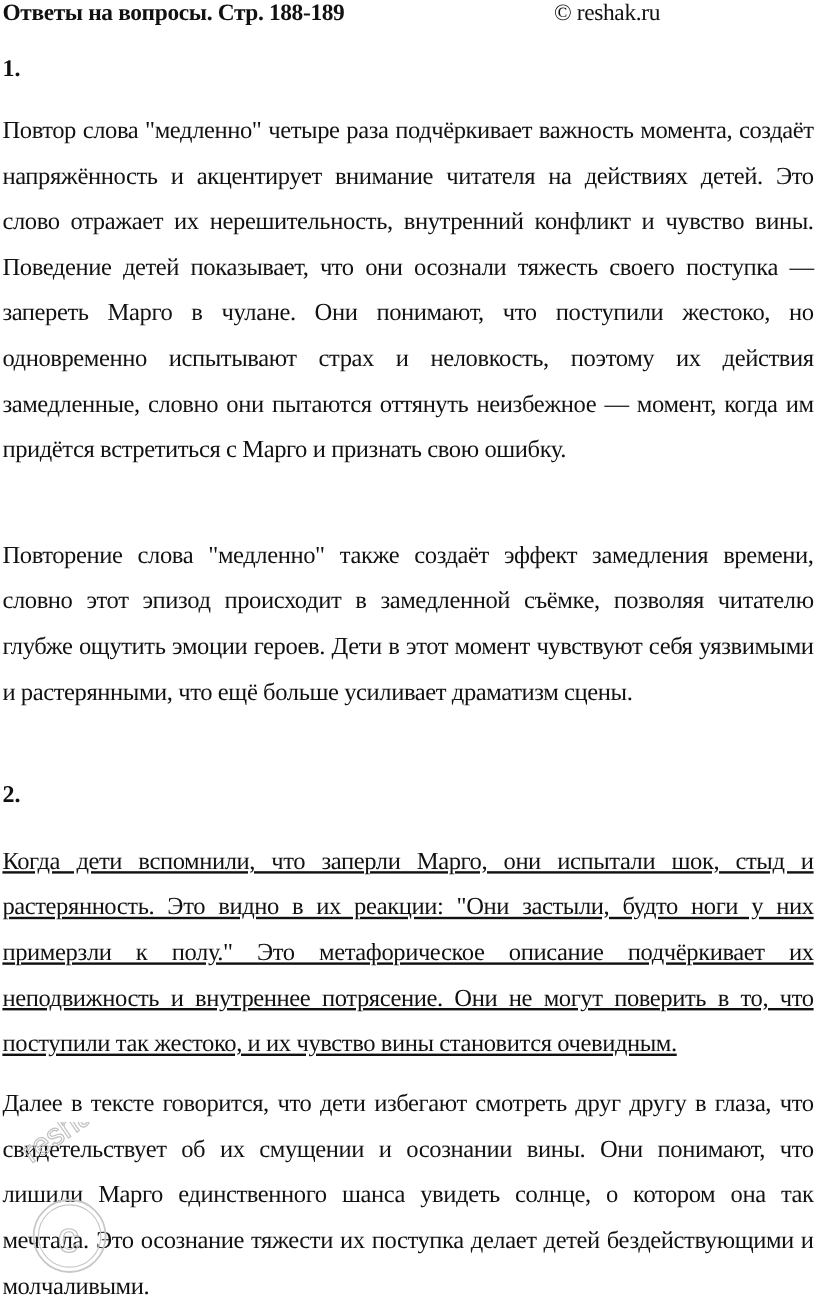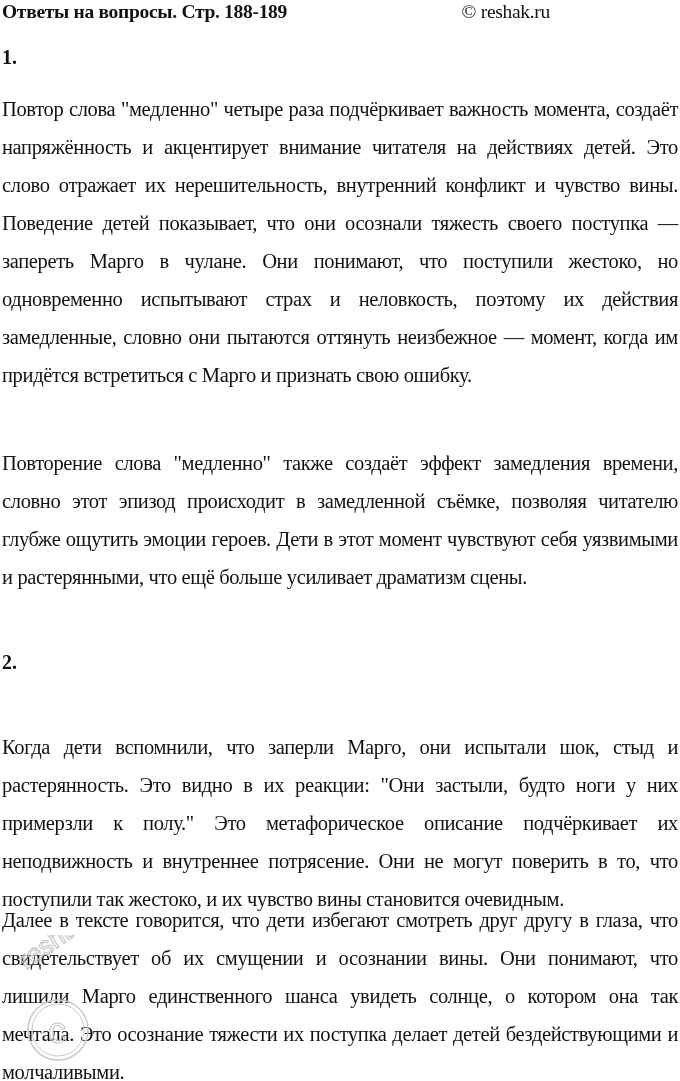--- a/index.html
+++ b/index.html
@@ -19,21 +19,21 @@
 <div class="header">
   <div class="header-title">Ответы на вопросы. Стр. 188-189</div>
   <div class="header-site">© reshak.ru</div>
 </div>
 
 <div class="num" style="top:46px;">1.</div>
 <p class="para" style="top:90px; margin:0;">Повтор слова "медленно" четыре раза подчёркивает важность момента, создаёт напряжённость и акцентирует внимание читателя на действиях детей. Это слово отражает их нерешительность, внутренний конфликт и чувство вины. Поведение детей показывает, что они осознали тяжесть своего поступка — запереть Марго в чулане. Они понимают, что поступили жестоко, но одновременно испытывают страх и неловкость, поэтому их действия замедленные, словно они пытаются оттянуть неизбежное — момент, когда им придётся встретиться с Марго и признать свою ошибку.</p>
 <p class="para" style="top:444px; margin:0;">Повторение слова "медленно" также создаёт эффект замедления времени, словно этот эпизод происходит в замедленной съёмке, позволяя читателю глубже ощутить эмоции героев. Дети в этот момент чувствуют себя уязвимыми и растерянными, что ещё больше усиливает драматизм сцены.</p>
 
 <div class="num" style="top:651px;">2.</div>
-<p class="para" style="top:728px; margin:0;">Когда дети вспомнили, что заперли Марго, они испытали шок, стыд и растерянность. Это видно в их реакции: "Они застыли, будто ноги у них примерзли к полу." Это метафорическое описание подчёркивает их неподвижность и внутреннее потрясение. Они не могут поверить в то, что поступили так жестоко, и их чувство вины становится очевидным.</p>
+<p class="para" style="top:699px; margin:0;text-decoration:underline;">Когда дети вспомнили, что заперли Марго, они испытали шок, стыд и растерянность. Это видно в их реакции: "Они застыли, будто ноги у них примерзли к полу." Это метафорическое описание подчёркивает их неподвижность и внутреннее потрясение. Они не могут поверить в то, что поступили так жестоко, и их чувство вины становится очевидным.</p>
 <p class="para" style="top:901px; margin:0;">Далее в тексте говорится, что дети избегают смотреть друг другу в глаза, что свидетельствует об их смущении и осознании вины. Они понимают, что лишили Марго единственного шанса увидеть солнце, о котором она так мечтала. Это осознание тяжести их поступка делает детей бездействующими и молчаливыми.</p>
 
 <svg class="watermark" viewBox="0 0 120 150">
   <circle cx="40" cy="95" r="30" fill="none" stroke="#c8c8c8" stroke-width="1.5"></circle>
   <circle cx="40" cy="95" r="26" fill="none" stroke="#c8c8c8" stroke-width="1"></circle>
   <text x="30" y="108" font-family="Liberation Sans, sans-serif" font-size="36" fill="none" stroke="#c0c0c0" stroke-width="1">c</text>
   <text font-family="Liberation Sans, sans-serif" font-size="26" fill="none" stroke="#c0c0c0" stroke-width="1" transform="translate(8,35) rotate(-35)">reshak.ru</text>
 </svg>
 
 </body></html>

